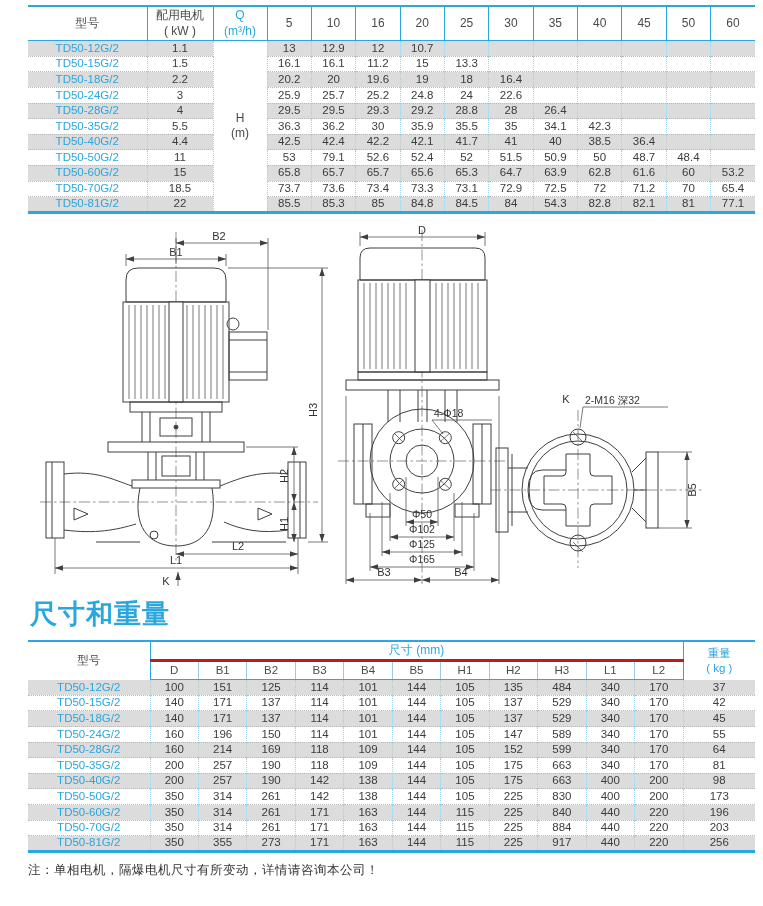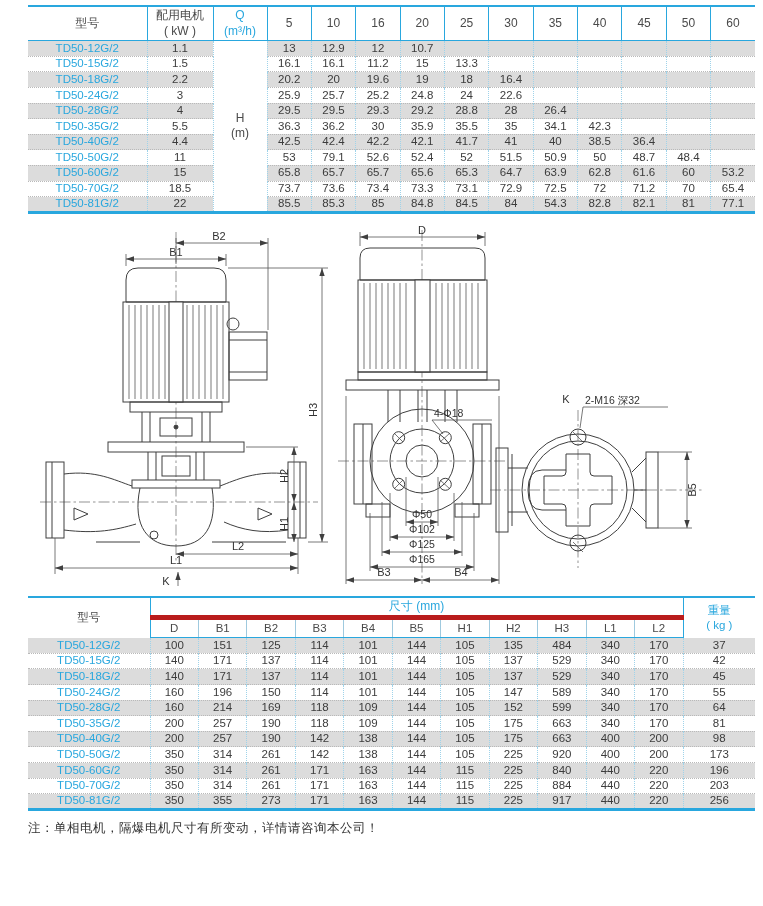--- a/index.html
+++ b/index.html
@@ -26,21 +26,21 @@
   .data tbody td.hm{background:#fff;font-size:12px;color:#4a4a4a;line-height:1.25}
   .data tbody tr.alt td.hm{background:#fff}
 
   #perf thead th{height:34px}
   #perf th.c-model{width:119px}
   #perf th.c-motor{width:66px}
   #perf th.c-q{width:54px;color:var(--ac)}
   #dims thead th{height:17px;font-size:11.5px}
   #dims th.c-model{width:122px}
   #dims th.c-weight{width:72px;color:var(--ac)}
-  #dims th.c-group{color:var(--ac);font-size:12px;border-bottom:5px solid #b91c1c}
+  #dims th.c-group{color:var(--ac);font-size:12px;border-bottom:3px solid #b91c1c}
   #dims thead tr:last-child th{border-left:1px solid #9fc9de}
   #dims thead tr:last-child th:first-child{border-left:1px solid var(--ac)}
 
   .drawings{position:relative;width:763px;height:374px;margin-top:8px}
   .drawings svg{position:absolute}
   #d-front{left:36px;top:8px}
   #d-side{left:330px;top:4px}
   #d-top{left:488px;top:168px}
   svg .body{stroke:#3f3f3f;fill:none;stroke-width:1}
   svg .fin{stroke-width:0.7}
@@ -386,20 +386,21 @@
         <path d="M95,17 H180 M95,17 L92,38"></path>
         <path d="M170,62 H204 M170,138 H204"></path>
         <line x1="199" y1="62" x2="199" y2="138" marker-start="url(#arr)" marker-end="url(#arr)"></line>
       </g>
       <text class="lbl" x="78" y="13">K</text>
       <text class="lbl lbl-s sm" x="97" y="14">2-M16 深32</text>
       <text class="lbl" transform="translate(208,100) rotate(-90)">B5</text>
     </svg>
   </div>
 
+  <h2 class="sec-title">尺寸和重量</h2>
 
   <table class="data" id="dims">
     <thead>
       <tr>
         <th class="c-model" rowspan="2">型号</th>
         <th class="c-group" colspan="11">尺寸 (mm)</th>
         <th class="c-weight" rowspan="2">
           <div>重量</div>
           <div>( kg )</div>
         </th>
@@ -527,21 +528,21 @@
         <tr>
           <td class="model">TD50-50G/2</td>
           <td>350</td>
           <td>314</td>
           <td>261</td>
           <td>142</td>
           <td>138</td>
           <td>144</td>
           <td>105</td>
           <td>225</td>
-          <td>920</td>
+          <td>830</td>
           <td>400</td>
           <td>200</td>
           <td>173</td>
         </tr>
         <tr class="alt">
           <td class="model">TD50-60G/2</td>
           <td>350</td>
           <td>314</td>
           <td>261</td>
           <td>171</td>

